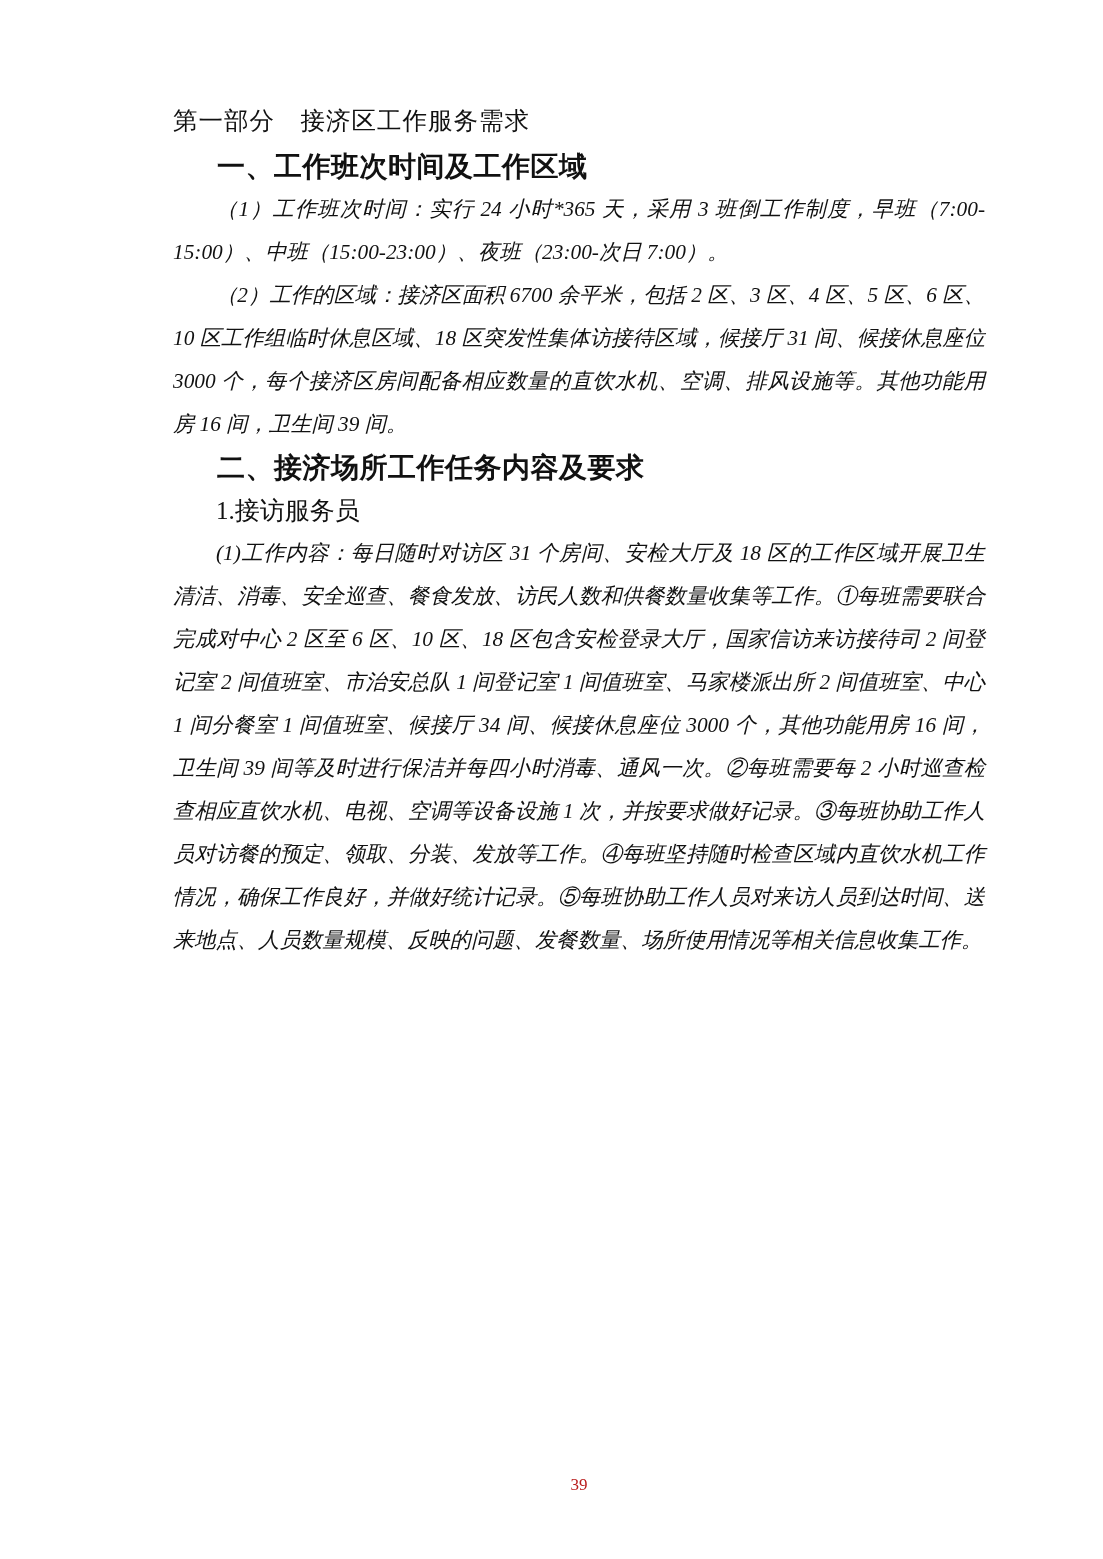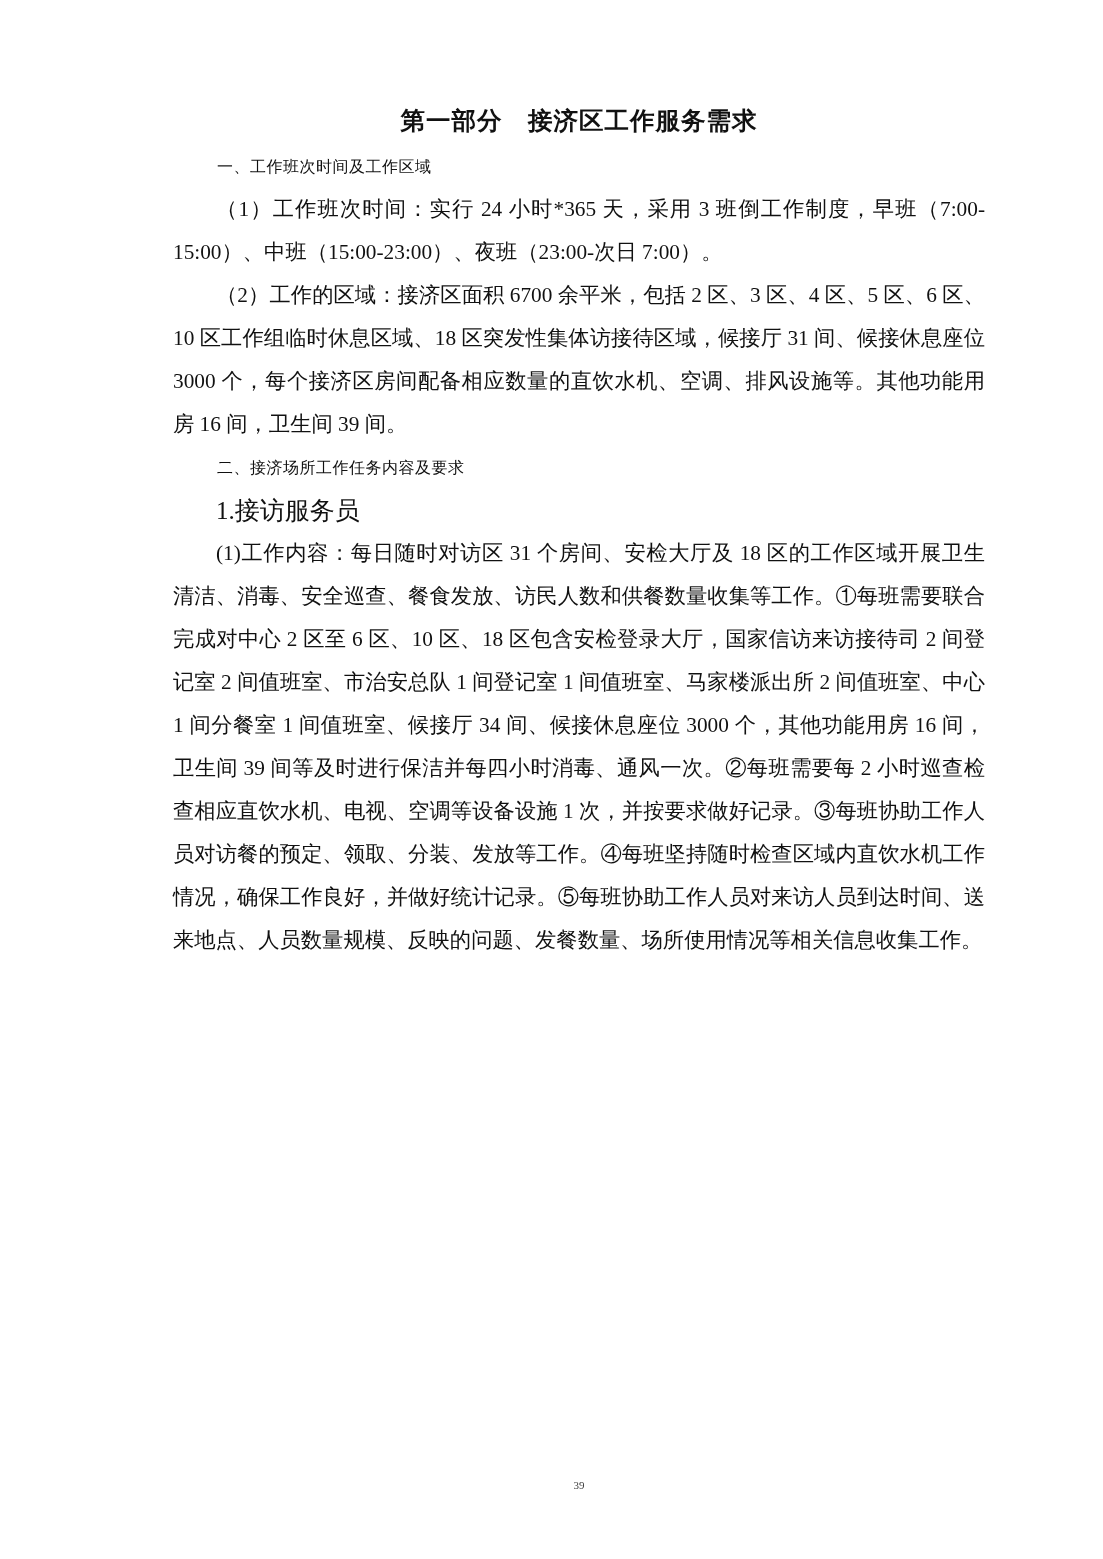--- a/index.html
+++ b/index.html
@@ -24,56 +24,56 @@
     overflow: hidden;
   }
   .content {
     position: absolute;
     left: 173px;
     top: 97px;
     width: 812px;
   }
   .doc-title {
     font-size: 24.5px;
-    font-weight: bold;
+    font-weight: normal;
     line-height: 48px;
-    text-align: center;
     font-family: "Liberation Serif", "DejaVu Serif", serif;
     letter-spacing: 1px;
     white-space: pre;
   }
   .section-heading {
-    font-size: 16px;
-    font-weight: normal;
+    font-size: 28px;
+    font-weight: bold;
     line-height: 43px;
     text-indent: 44px;
     font-family: "Liberation Sans", "DejaVu Sans", sans-serif;
     letter-spacing: 0.5px;
   }
   .sub-heading {
     font-size: 25px;
     line-height: 43px;
     text-indent: 43px;
   }
   .para {
     font-size: 21.3px;
     line-height: 43px;
     text-align: justify;
     text-indent: 43px;
     word-break: normal;
+    font-style: italic;
   }
   .page-number {
     position: absolute;
     left: 173px;
     top: 1473px;
     width: 812px;
     text-align: center;
-    font-size: 11px;
+    font-size: 17px;
     line-height: 24px;
-    color: #404040;
+    color: #b91c1c;
   }
 </style>
 </head>
 <body>
 
 <div class="page">
   <div class="content">
 
     <div class="doc-title">第一部分　接济区工作服务需求</div>
 

